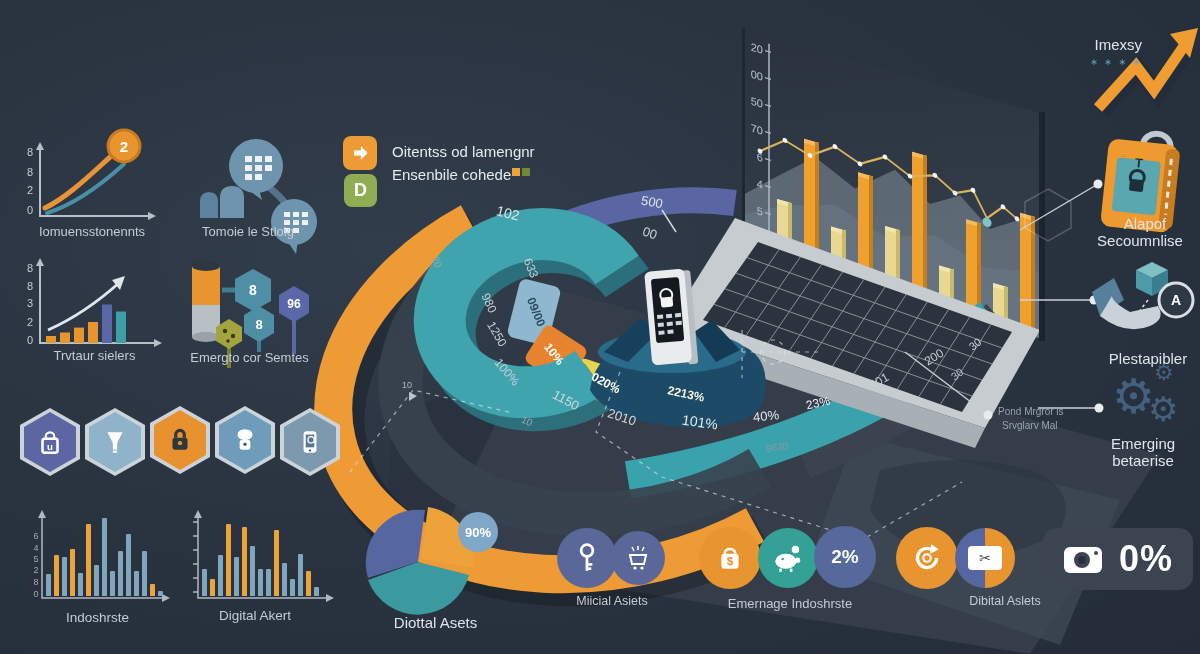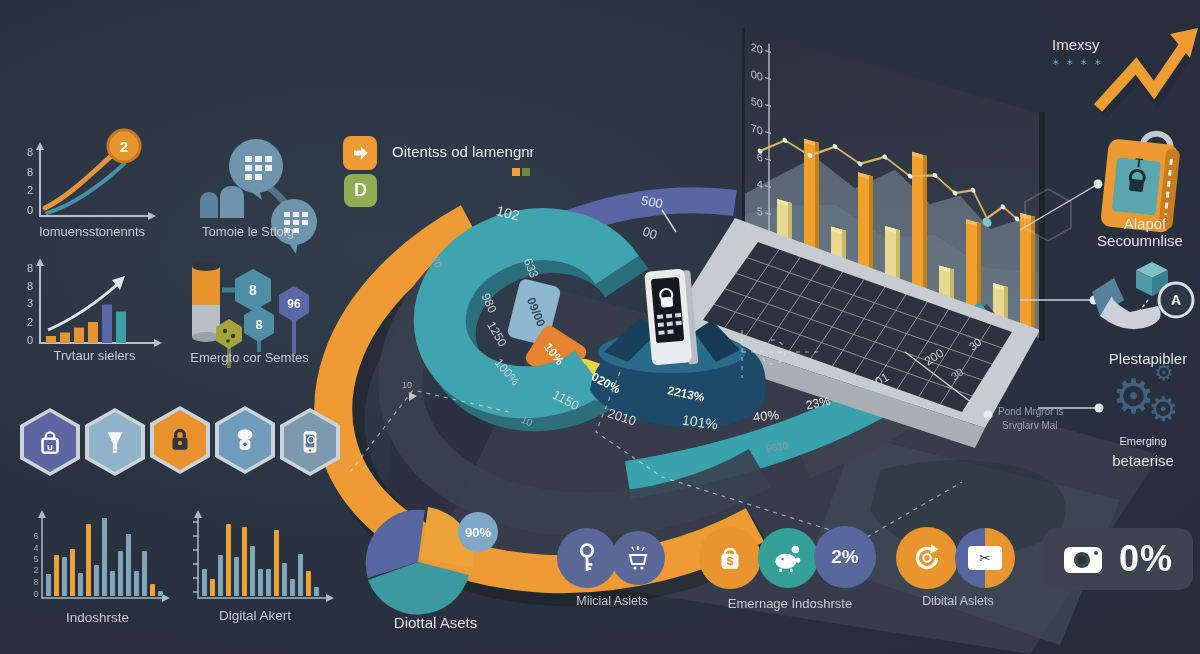--- a/index.html
+++ b/index.html
@@ -373,21 +373,21 @@
       <span class="float-lbl" style="left: 36px; top: 548px; font-size: 9px; color: rgb(159, 171, 181); font-weight: 400; transform: translate(-50%, -50%) rotate(0deg);">4</span>
       <span class="float-lbl" style="left: 36px; top: 559px; font-size: 9px; color: rgb(159, 171, 181); font-weight: 400; transform: translate(-50%, -50%) rotate(0deg);">5</span>
       <span class="float-lbl" style="left: 36px; top: 570px; font-size: 9px; color: rgb(159, 171, 181); font-weight: 400; transform: translate(-50%, -50%) rotate(0deg);">2</span>
       <span class="float-lbl" style="left: 36px; top: 582px; font-size: 9px; color: rgb(159, 171, 181); font-weight: 400; transform: translate(-50%, -50%) rotate(0deg);">8</span>
       <span class="float-lbl" style="left: 36px; top: 594px; font-size: 9px; color: rgb(159, 171, 181); font-weight: 400; transform: translate(-50%, -50%) rotate(0deg);">0</span>
     </div>
 
   <div class="title">
   </div>
 
-  <div class="abs" style="left:1052px;top:36px;width:90px;text-align:left">
+  <div class="abs" style="left:1052px;top:36px;width:90px;text-align:right">
     <div style="font-size:15px;color:#dfe5ea">Imexsy</div>
     <div style="font-size:9px;color:#5fa7b8;letter-spacing:2px;margin-top:4px">∗ ∗ ∗ ∗</div>
   </div>
 
   <div class="lbl" style="left:12px;top:224px;width:160px">Iomuensstonennts</div>
   <div class="lbl" style="left:178px;top:224px;width:140px">Tomoie le Stloig</div>
   <div class="lbl" style="left:22px;top:348px;width:145px">Trvtaur sielers</div>
   <div class="lbl" style="left:172px;top:350px;width:155px">Emergto cor Semtes</div>
   <div class="lbl" style="left:25px;top:610px;width:145px;font-size:13.5px">Indoshrste</div>
   <div class="lbl" style="left:180px;top:608px;width:150px;font-size:13.5px">Digital Akert</div>
@@ -398,20 +398,21 @@
   <span class="float-lbl" style="left:124px;top:146px;color:#fff;font-weight:bold;font-size:15px">2</span>
 
   <div class="sq-icon" style="left:343px;top:136px;width:34px;height:34px;background:#ee9a35">
     <svg width="22" height="22" viewBox="0 0 26 26">
         <path d="M6,10 h8 v-5 l8,8 -8,8 v-5 h-8 Z" fill="#fff"></path>
       </svg>
   </div>
   <div class="sq-icon" style="left:344px;top:174px;width:33px;height:33px;background:#8fae53;color:#fff;font-weight:bold;font-size:18px">D</div>
   <div class="abs" style="left:392px;top:140px;font-size:15px;color:#e5eaee;line-height:23px">
     <div>Oitentss od lamengnr</div>
+    <div>Ensenbile cohede</div>
   </div>
   <div class="tick-sq" style="left:512px;top:168px;background:#eda23a"></div>
   <div class="tick-sq" style="left:522px;top:168px;background:#6d8a3a"></div>
 
   <div class="hexwrap" style="left:20px;top:408px">
     <div class="hex"></div>
       <div class="hex inner" style="background:#5d66a2">
     <svg width="30" height="30" viewBox="0 0 28 28">
           <path d="M10,11 V9 a4,4 0 0 1 8,0 v2" fill="none" stroke="#fff" stroke-width="2"></path>
           <rect x="7" y="11" width="14" height="13" rx="2" fill="none" stroke="#fff" stroke-width="2.4"></rect>
@@ -541,37 +542,37 @@
         <path d="M25,16 a9,9 0 1 1 -4,-7.5" fill="none" stroke="#fff" stroke-width="3"></path>
         <polygon points="20,3 27,8 19,12" fill="#fff"></polygon>
         <circle cx="16" cy="16" r="3.5" fill="none" stroke="#fff" stroke-width="2"></circle>
       </svg>
   </div>
   <div class="circle" style="left:955px;top:528px;width:60px;height:60px;background:linear-gradient(90deg,#5566a0 50%,#e8952f 50%)">
     <div style="width:34px;height:24px;background:#fff;border-radius:4px;display:flex;align-items:center;justify-content:center;font-family:'DejaVu Sans',sans-serif;color:#3c4450;font-size:14px">✂</div>
   </div>
   <div class="lbl" style="left:552px;top:594px;width:120px;font-size:12.5px">Miicial Asiets</div>
   <div class="lbl" style="left:700px;top:596px;width:180px;font-size:13px">Emernage Indoshrste</div>
-  <div class="lbl" style="left:898px;top:594px;width:120px;font-size:12.5px">Dibital Aslets</div>
+  <div class="lbl" style="left:945px;top:594px;width:120px;font-size:12.5px">Dibital Aslets</div>
 
   <div class="abs" style="left:1043px;top:528px;width:150px;height:62px;border-radius:14px;background:#3b4450;display:flex;align-items:center;justify-content:center;gap:14px">
     <svg width="42" height="32" viewBox="0 0 42 32">
         <rect x="1" y="4" width="38" height="26" rx="6" fill="#fff"></rect>
         <circle cx="19" cy="17" r="8" fill="#3c4450"></circle>
         <circle cx="19" cy="17" r="4" fill="#2a313b"></circle>
         <circle cx="33" cy="10" r="2" fill="#3c4450"></circle>
       </svg>
     <span style="font-size:36px;font-weight:bold;color:#fff;letter-spacing:1px">0%</span>
   </div>
 
   <div class="lbl" style="left:1090px;top:215px;width:110px;font-size:15px;color:#dfe5ea">Alapof</div>
   <div class="lbl" style="left:1080px;top:232px;width:120px;font-size:15px;color:#dfe5ea">Secoumnlise</div>
   <span class="float-lbl" style="left:1176px;top:300px;color:#fff;font-weight:bold;font-size:14px">A</span>
   <div class="lbl" style="left:1088px;top:350px;width:120px;font-size:15px;color:#dfe5ea">Plestapibler</div>
   <span class="gear" style="left:1112px;top:372px;font-size:48px">⚙</span>
   <span class="gear" style="left:1148px;top:392px;font-size:34px">⚙</span>
   <span class="gear" style="left:1154px;top:362px;font-size:22px">⚙</span>
-  <div class="lbl" style="left:1088px;top:435px;width:110px;font-size:11px;color:#dfe5ea">Emerging</div>
+  <div class="lbl" style="left:1088px;top:435px;width:110px;font-size:15px;color:#dfe5ea">Emerging</div>
   <div class="lbl" style="left:1088px;top:452px;width:110px;font-size:15px;color:#dfe5ea">betaerise</div>
   <div class="note" style="left:998px;top:406px">Pond Mrgror ls</div>
   <div class="note" style="left:1002px;top:420px">Srvglarv Mal</div>
 
 </div>
 
 </body></html>

